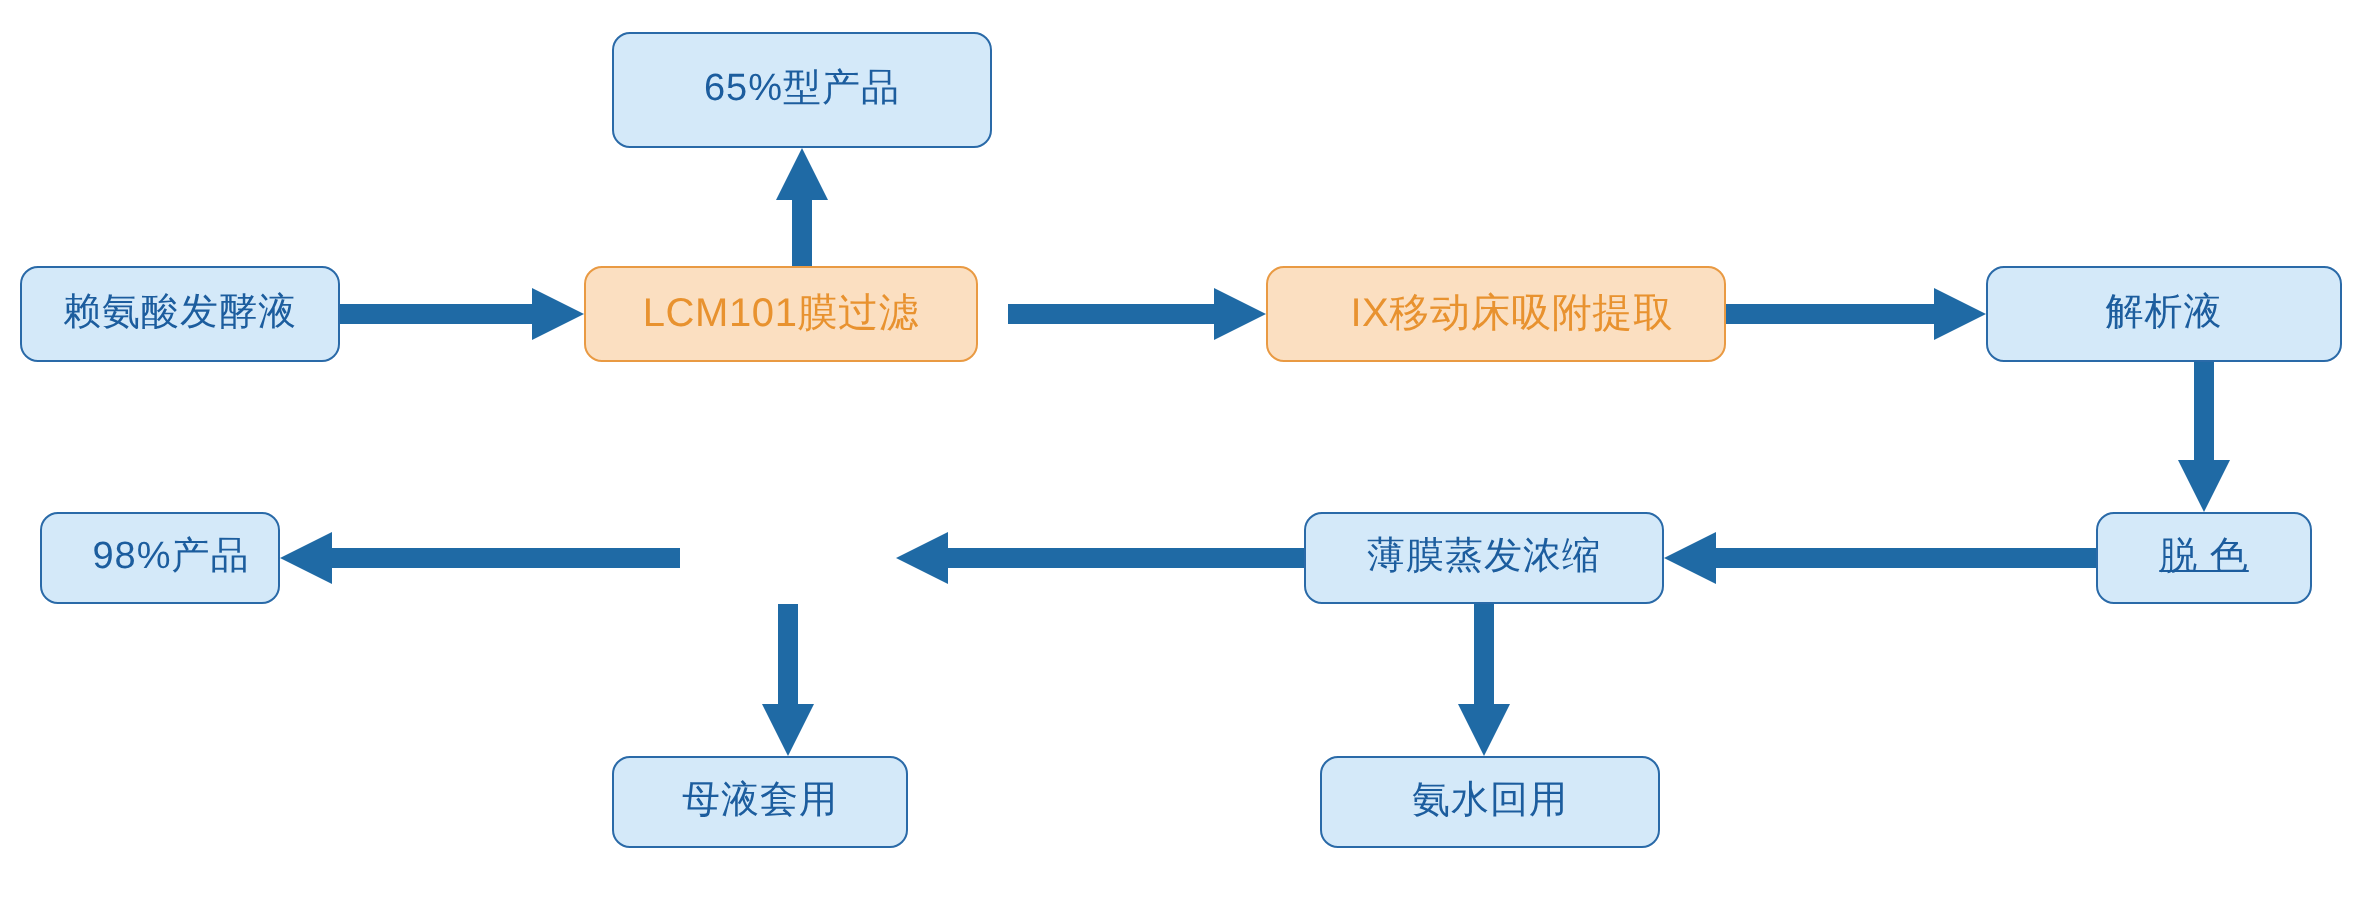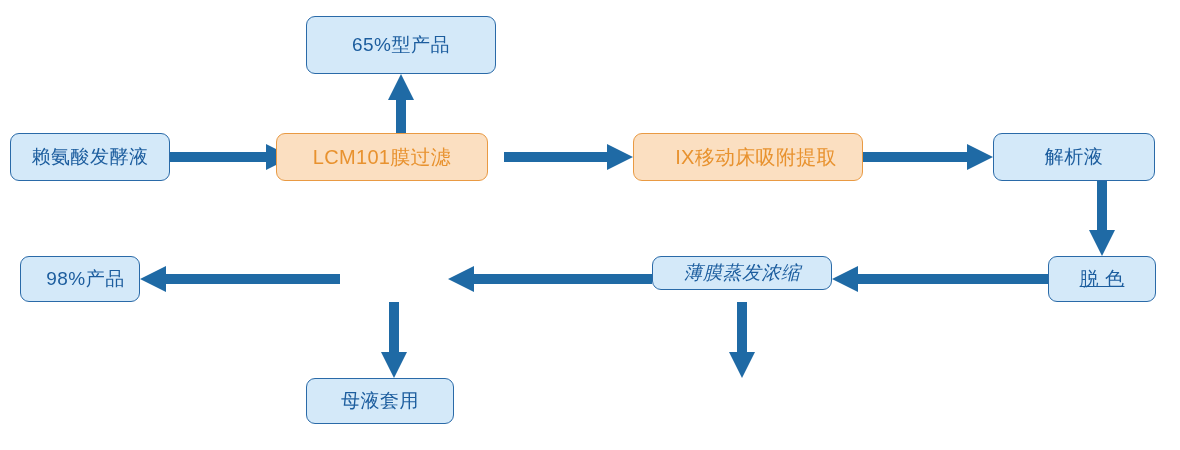--- a/index.html
+++ b/index.html
@@ -79,43 +79,46 @@
     </svg>
 
   <div class="node blue" style="left:306px; top:16px; width:190px; height:58px;">
     <span class="node-label">65%型产品</span>
   </div>
 
   <div class="node blue" style="left:10px; top:133px; width:160px; height:48px;">
     <span class="node-label">赖氨酸发酵液</span>
   </div>
 
-  <div class="node orange" style="left:276px; top:133px; width:212px; height:48px;">
+  <div class="node orange" style="left:292px; top:133px; width:197px; height:48px;">
     <span class="node-label">LCM101膜过滤</span>
   </div>
 
   <div class="node orange" style="left:633px; top:133px; width:230px; height:48px;padding-left:16px;">
     <span class="node-label">IX移动床吸附提取</span>
   </div>
 
-  <div class="node blue" style="left:993px; top:133px; width:162px; height:48px;">
+  <div class="node blue" style="left:993px; top:133px; width:178px; height:48px;">
     <span class="node-label">解析液</span>
   </div>
 
   <div class="node blue" style="left:1048px; top:256px; width:108px; height:46px;text-decoration:underline;">
     <span class="node-label">脱 色</span>
   </div>
 
-  <div class="node blue" style="left:652px; top:256px; width:180px; height:34px;font-style:italic;">
+  <div class="node blue" style="left:652px; top:256px; width:180px; height:46px;">
     <span class="node-label">薄膜蒸发浓缩</span>
   </div>
 
 
   <div class="node blue" style="left:20px; top:256px; width:120px; height:46px;padding-left:11px;">
     <span class="node-label">98%产品</span>
   </div>
 
   <div class="node blue" style="left:306px; top:378px; width:148px; height:46px;">
     <span class="node-label">母液套用</span>
   </div>
 
+  <div class="node blue" style="left:660px; top:378px; width:170px; height:46px;">
+    <span class="node-label">氨水回用</span>
+  </div>
 
 </div>
 
 </body></html>

